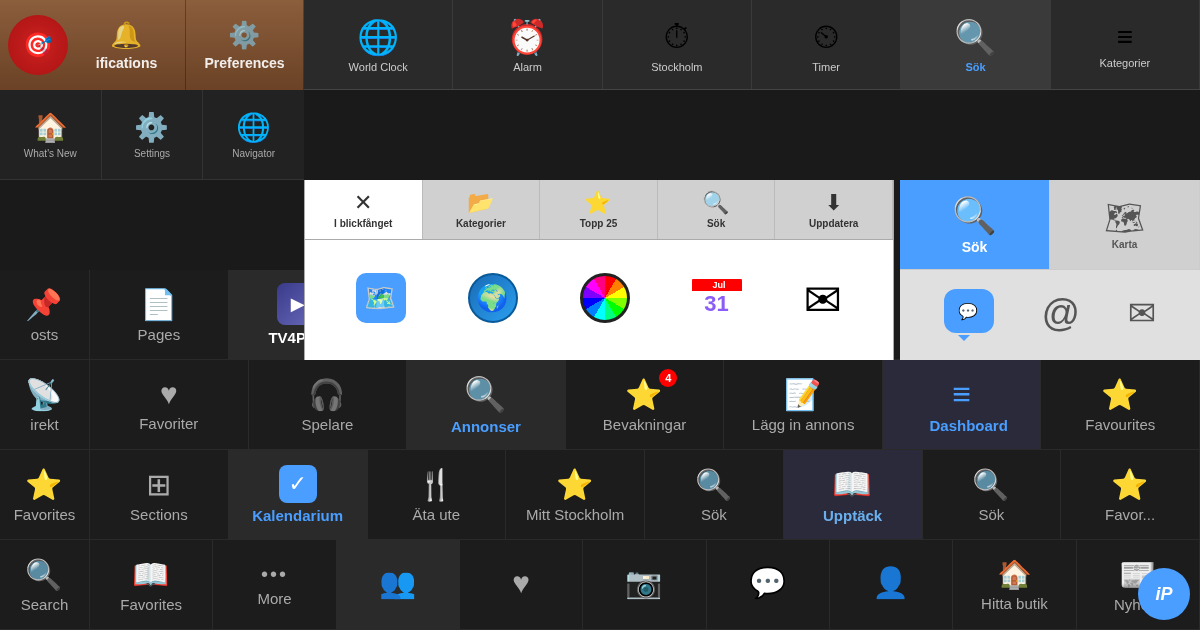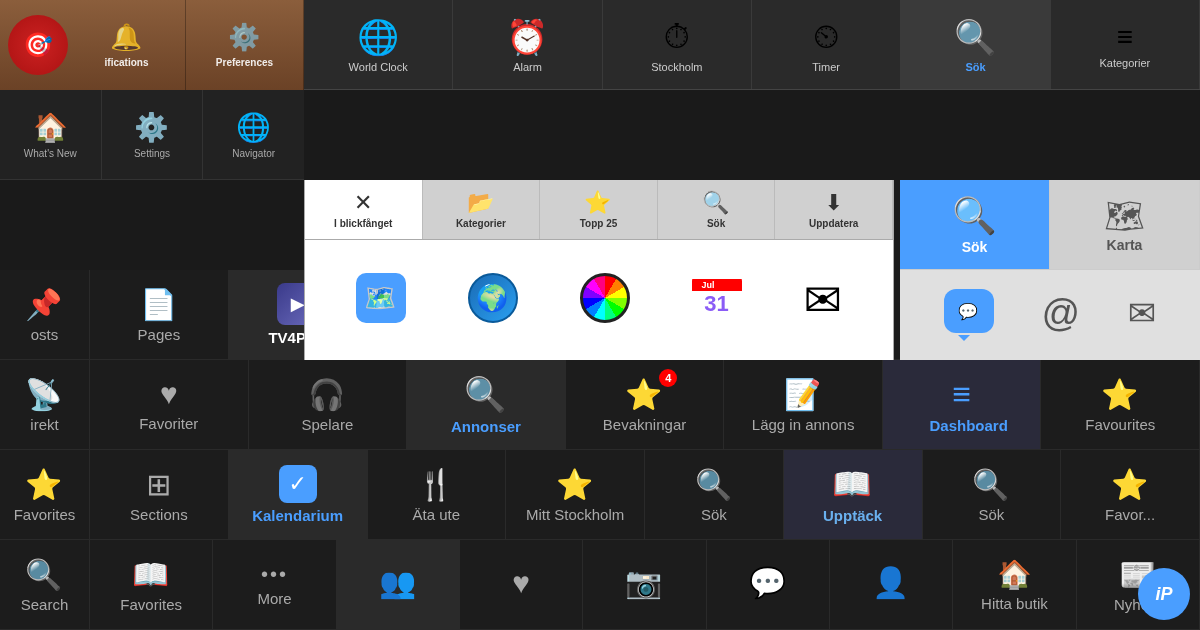--- a/index.html
+++ b/index.html
@@ -180,21 +180,21 @@
       height: 100%;
       display: flex;
       flex-direction: column;
       align-items: center;
       justify-content: center;
       border-right: 1px solid rgba(0,0,0,0.3);
       cursor: pointer;
     }
 
     .tl-item .tli-icon { font-size: 26px; color: rgba(255,255,255,0.8); margin-bottom: 4px; }
-    .tl-item .tli-label { font-size: 10px; color: rgba(255,255,255,0.9); font-weight: 600; }
+    .tl-item .tli-label { font-size: 14px; color: rgba(255,255,255,0.9); font-weight: 600; }
 
     
     .top-app-icon {
       display: flex;
       flex-direction: column;
       align-items: center;
       justify-content: center;
       flex: 1;
       padding: 8px 4px;
       cursor: pointer;
@@ -296,21 +296,21 @@
       border-radius: 8px;
       background: white;
       display: flex;
       flex-direction: column;
       align-items: center;
       justify-content: center;
       margin-bottom: 4px;
       overflow: hidden;
     }
 
-    .cal-top { background: red; width: 100%; text-align: left; font-size: 9px; color: white; font-weight: bold; padding: 1px 10px; }
+    .cal-top { background: red; width: 100%; text-align: right; font-size: 9px; color: white; font-weight: bold; padding: 1px 16px; }
     .cal-num { font-size: 22px; font-weight: bold; color: #8b5cf6; }
 
     
     .msg-bubble {
       width: 50px;
       height: 44px;
       background: #4a9eff;
       border-radius: 12px;
       position: relative;
       display: flex;
@@ -445,21 +445,21 @@
     </div>
 
     <div class="right-panel">
       <div class="right-panel-tabs">
         <div class="right-tab active">
           <span style="font-size:36px;color:white;margin-bottom:2px;">🔍</span>
           <span style="font-size:14px;color:white;font-weight:700;">Sök</span>
         </div>
         <div class="right-tab">
           <span style="font-size:32px;color:#555;margin-bottom:2px;">🗺</span>
-          <span style="font-size:14px;color:#555;font-weight:600;">Karta</span>
+          <span style="font-size:10px;color:#555;font-weight:600;">Karta</span>
         </div>
       </div>
       <div class="right-panel-content">
         <div class="rp-icon">
           <div class="msg-bubble">
             <span style="color:white;font-size:16px;">💬</span>
           </div>
         </div>
         <div class="rp-icon">
           <span class="rpi" style="font-size:38px;">@</span>

